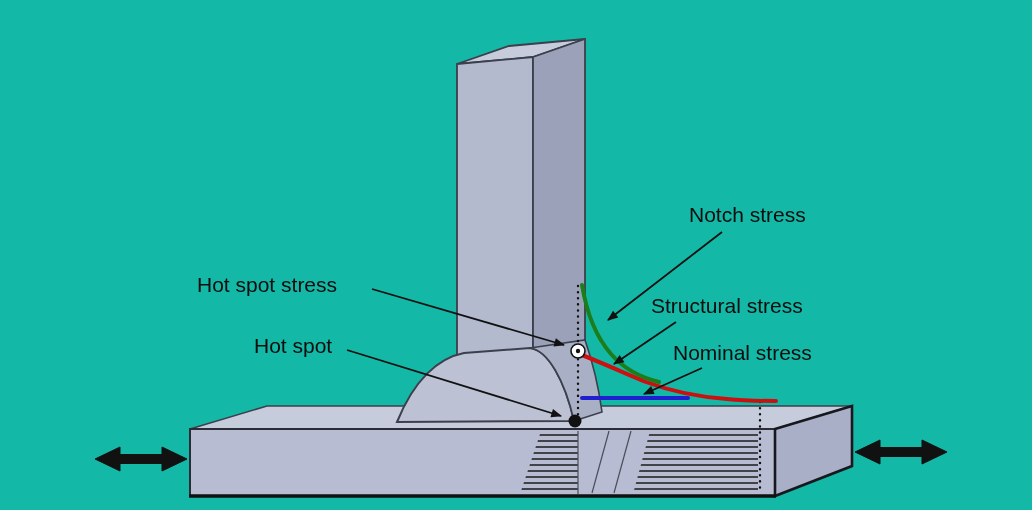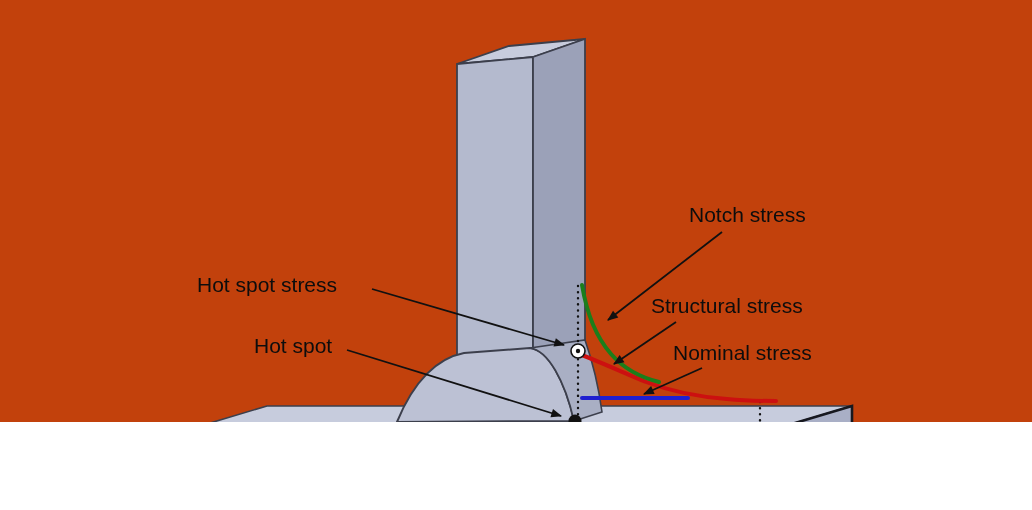--- a/index.html
+++ b/index.html
@@ -3,22 +3,22 @@
 <meta charset="utf-8">
 <style>
   html, body {
     margin: 0;
     padding: 0;
     background: #ffffff;
   }
   .stage {
     position: relative;
     width: 1032px;
-    height: 422px;
-    background: #c2410c;
+    height: 510px;
+    background: #14b8a6;
     overflow: hidden;
   }
   svg { display: block; }
 
   text {
     font-family: "Liberation Sans", sans-serif;
     font-size: 21px;
     fill: #0d0d0d;
   }
 

